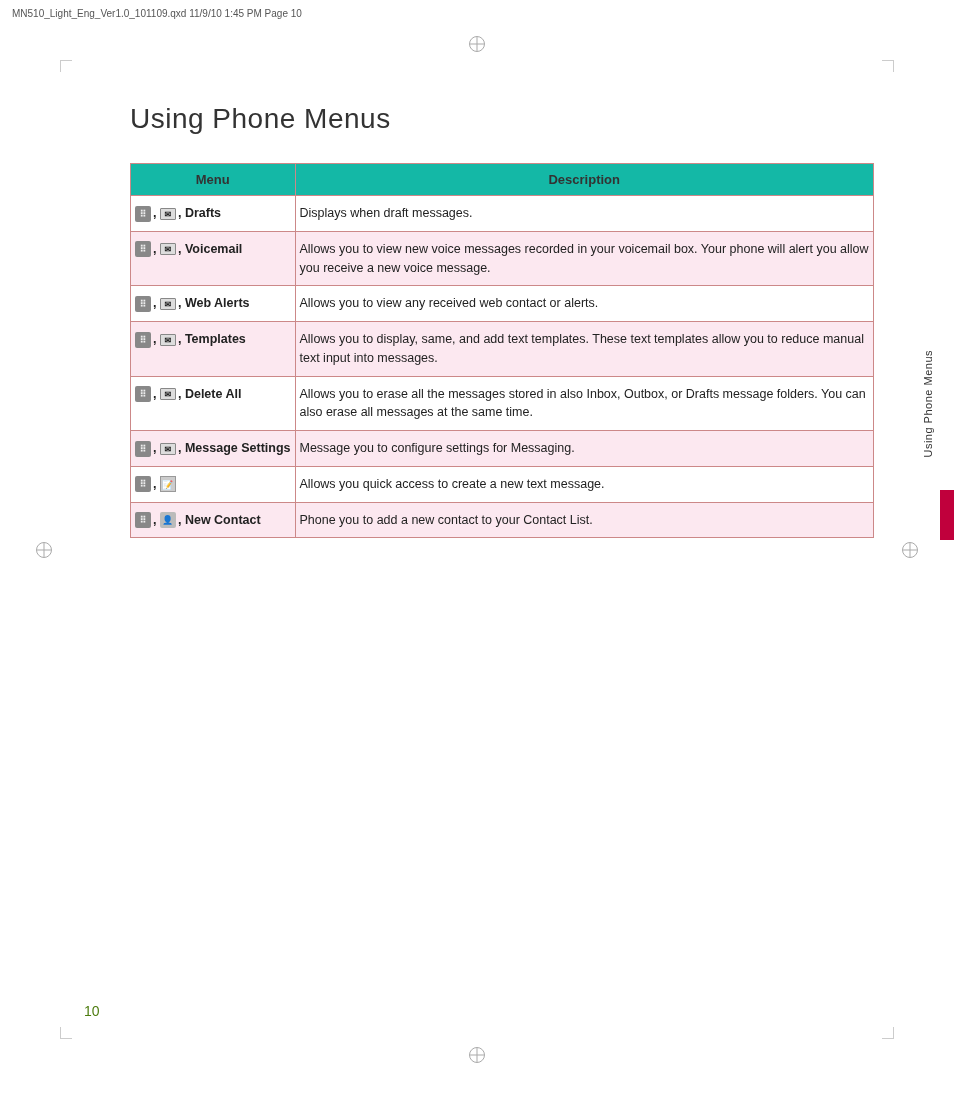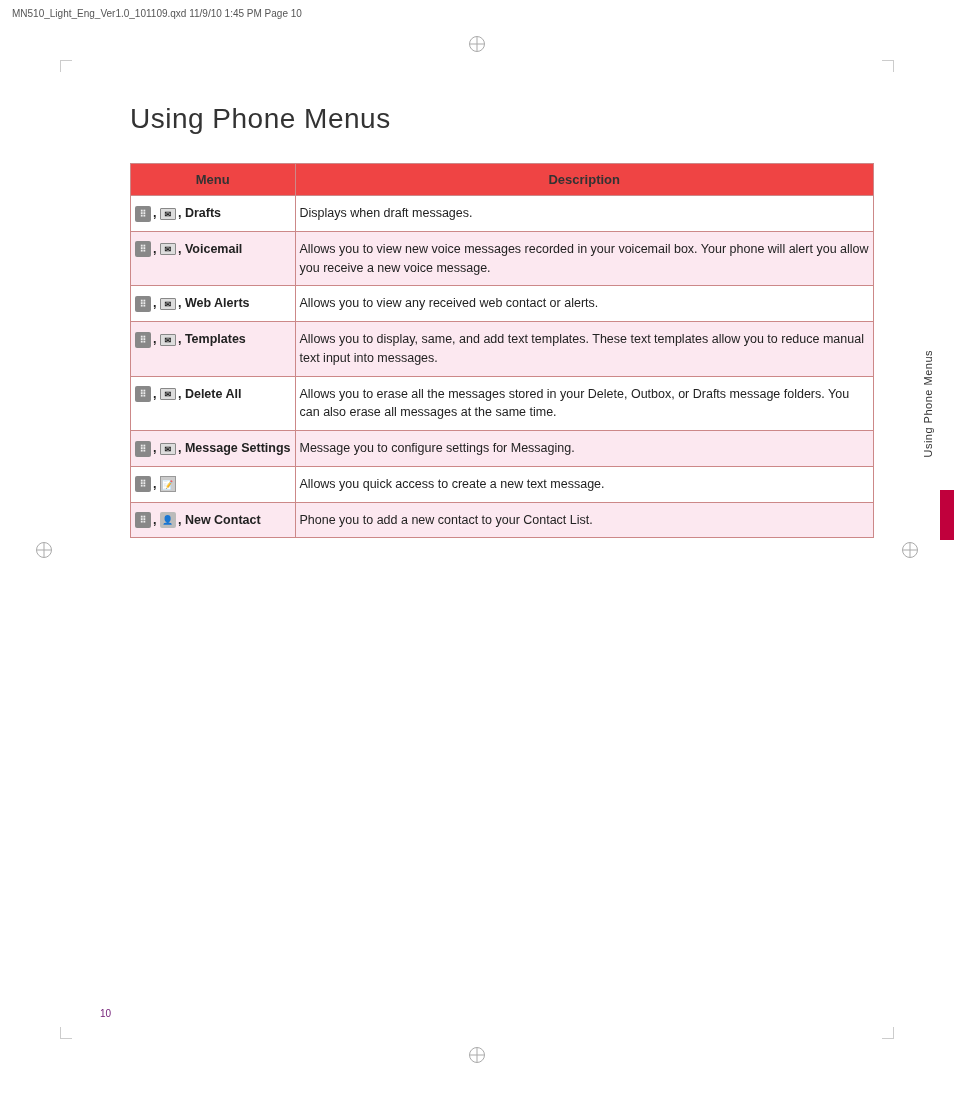--- a/index.html
+++ b/index.html
@@ -104,21 +104,21 @@
     }
 
     
     .menu-table {
       width: 100%;
       border-collapse: collapse;
       border: 1px solid #c88;
     }
 
     .menu-table th {
-      background: #ef4444;
+      background: #14b8a6;
       color: #333;
       font-family: Arial, sans-serif;
       font-size: 13px;
       font-weight: bold;
       padding: 8px 14px;
       text-align: center;
       border: 1px solid #c88;
     }
 
     .menu-table td {
@@ -140,24 +140,24 @@
     .menu-cell {
       width: 150px;
       font-weight: bold;
       white-space: nowrap;
     }
 
     
     .page-number {
       position: absolute;
       bottom: 80px;
-      left: 100px;
-      font-size: 10px;
-      font-family: Arial, sans-serif;
-      color: #701a75;
+      left: 84px;
+      font-size: 14px;
+      font-family: Arial, sans-serif;
+      color: #4d7c0f;
     }
   </style>
 </head>
 <body>
 
 <div class="corner-mark corner-tl"></div>
 <div class="corner-mark corner-tr"></div>
 <div class="corner-mark corner-bl"></div>
 <div class="corner-mark corner-br"></div>
 
@@ -198,21 +198,21 @@
         <tr>
           <td class="menu-cell"><span style="display:inline-block;width:16px;height:16px;background:#888;border-radius:2px;vertical-align:middle;margin-right:2px;font-size:9px;color:#eee;text-align:center;line-height:16px;">⠿</span>, <span style="display:inline-block;width:16px;height:12px;border:1.5px solid #888;background:#ddd;vertical-align:middle;margin-right:2px;position:relative;border-radius:1px;font-size:8px;text-align:center;line-height:12px;">✉</span>, <strong>Web Alerts</strong></td>
           <td>Allows you to view any received web contact or alerts.</td>
         </tr>
         <tr>
           <td class="menu-cell"><span style="display:inline-block;width:16px;height:16px;background:#888;border-radius:2px;vertical-align:middle;margin-right:2px;font-size:9px;color:#eee;text-align:center;line-height:16px;">⠿</span>, <span style="display:inline-block;width:16px;height:12px;border:1.5px solid #888;background:#ddd;vertical-align:middle;margin-right:2px;position:relative;border-radius:1px;font-size:8px;text-align:center;line-height:12px;">✉</span>, <strong>Templates</strong></td>
           <td>Allows you to display, same, and add text templates. These text templates allow you to reduce manual text input into messages.</td>
         </tr>
         <tr>
           <td class="menu-cell"><span style="display:inline-block;width:16px;height:16px;background:#888;border-radius:2px;vertical-align:middle;margin-right:2px;font-size:9px;color:#eee;text-align:center;line-height:16px;">⠿</span>, <span style="display:inline-block;width:16px;height:12px;border:1.5px solid #888;background:#ddd;vertical-align:middle;margin-right:2px;position:relative;border-radius:1px;font-size:8px;text-align:center;line-height:12px;">✉</span>, <strong>Delete All</strong></td>
-          <td>Allows you to erase all the messages stored in your Delete, Outbox, or Drafts message folders. You can also erase all messages at the same time.</td>
+          <td>Allows you to erase all the messages stored in also Inbox, Outbox, or Drafts message folders. You can also erase all messages at the same time.</td>
         </tr>
         <tr>
           <td class="menu-cell"><span style="display:inline-block;width:16px;height:16px;background:#888;border-radius:2px;vertical-align:middle;margin-right:2px;font-size:9px;color:#eee;text-align:center;line-height:16px;">⠿</span>, <span style="display:inline-block;width:16px;height:12px;border:1.5px solid #888;background:#ddd;vertical-align:middle;margin-right:2px;position:relative;border-radius:1px;font-size:8px;text-align:center;line-height:12px;">✉</span>, <strong>Message Settings</strong></td>
           <td>Message you to configure settings for Messaging.</td>
         </tr>
         <tr>
           <td class="menu-cell"><span style="display:inline-block;width:16px;height:16px;background:#888;border-radius:2px;vertical-align:middle;margin-right:2px;font-size:9px;color:#eee;text-align:center;line-height:16px;">⠿</span>, <span style="display:inline-block;width:16px;height:16px;background:#ccc;border:1px solid #999;vertical-align:middle;margin-right:2px;font-size:9px;text-align:center;line-height:16px;">📝</span></td>
           <td>Allows you quick access to create a new text message.</td>
         </tr>
         <tr>

